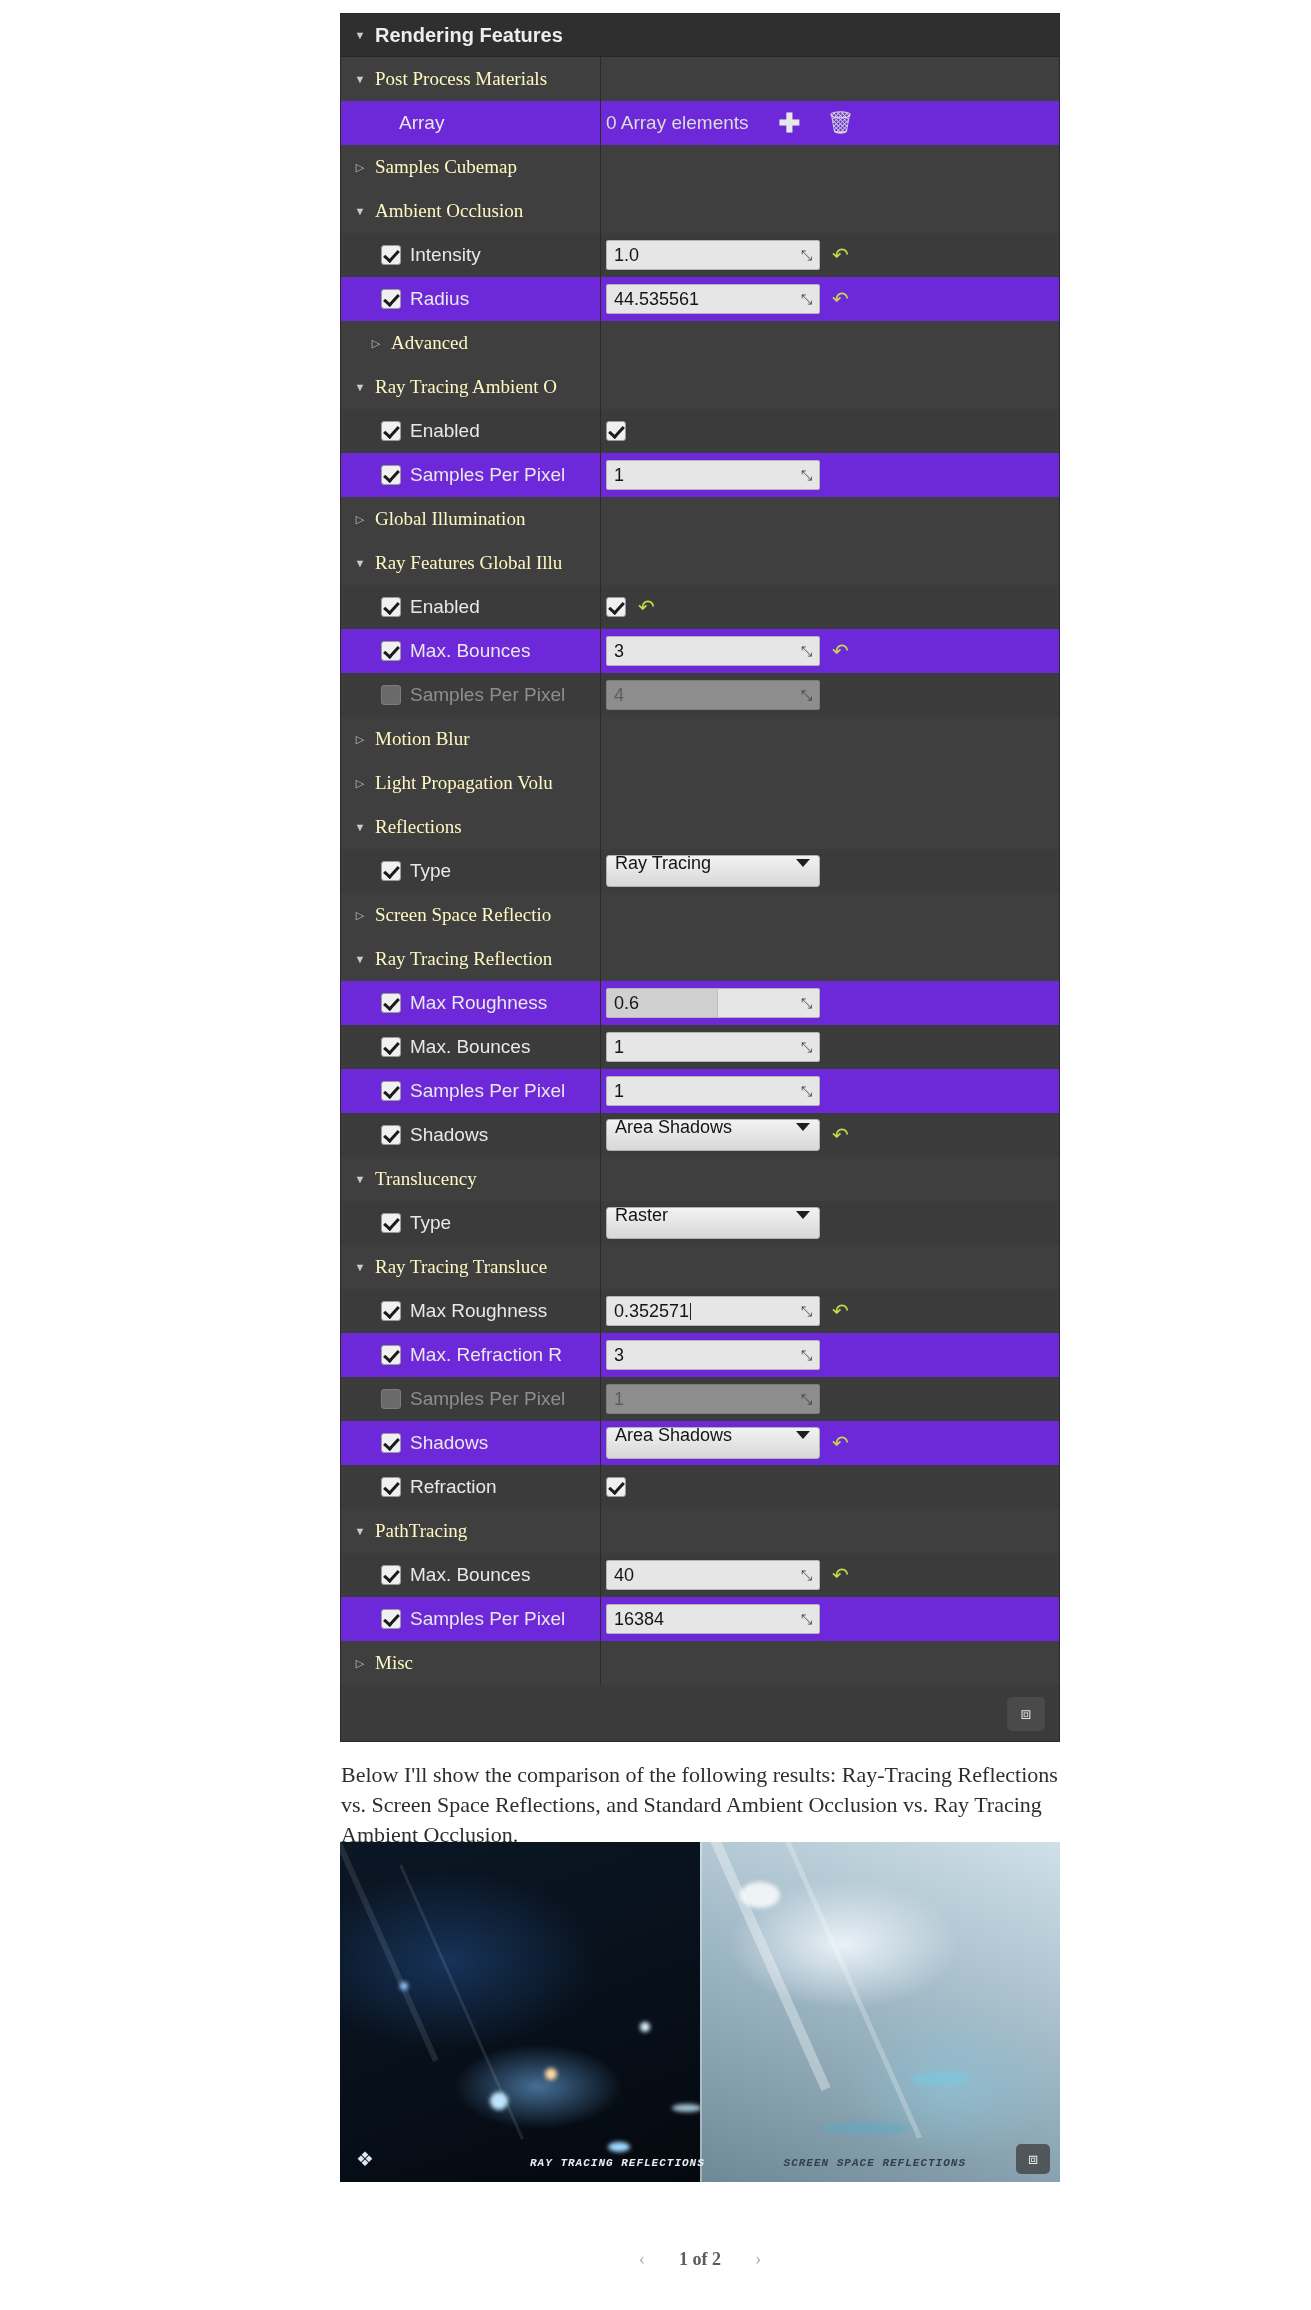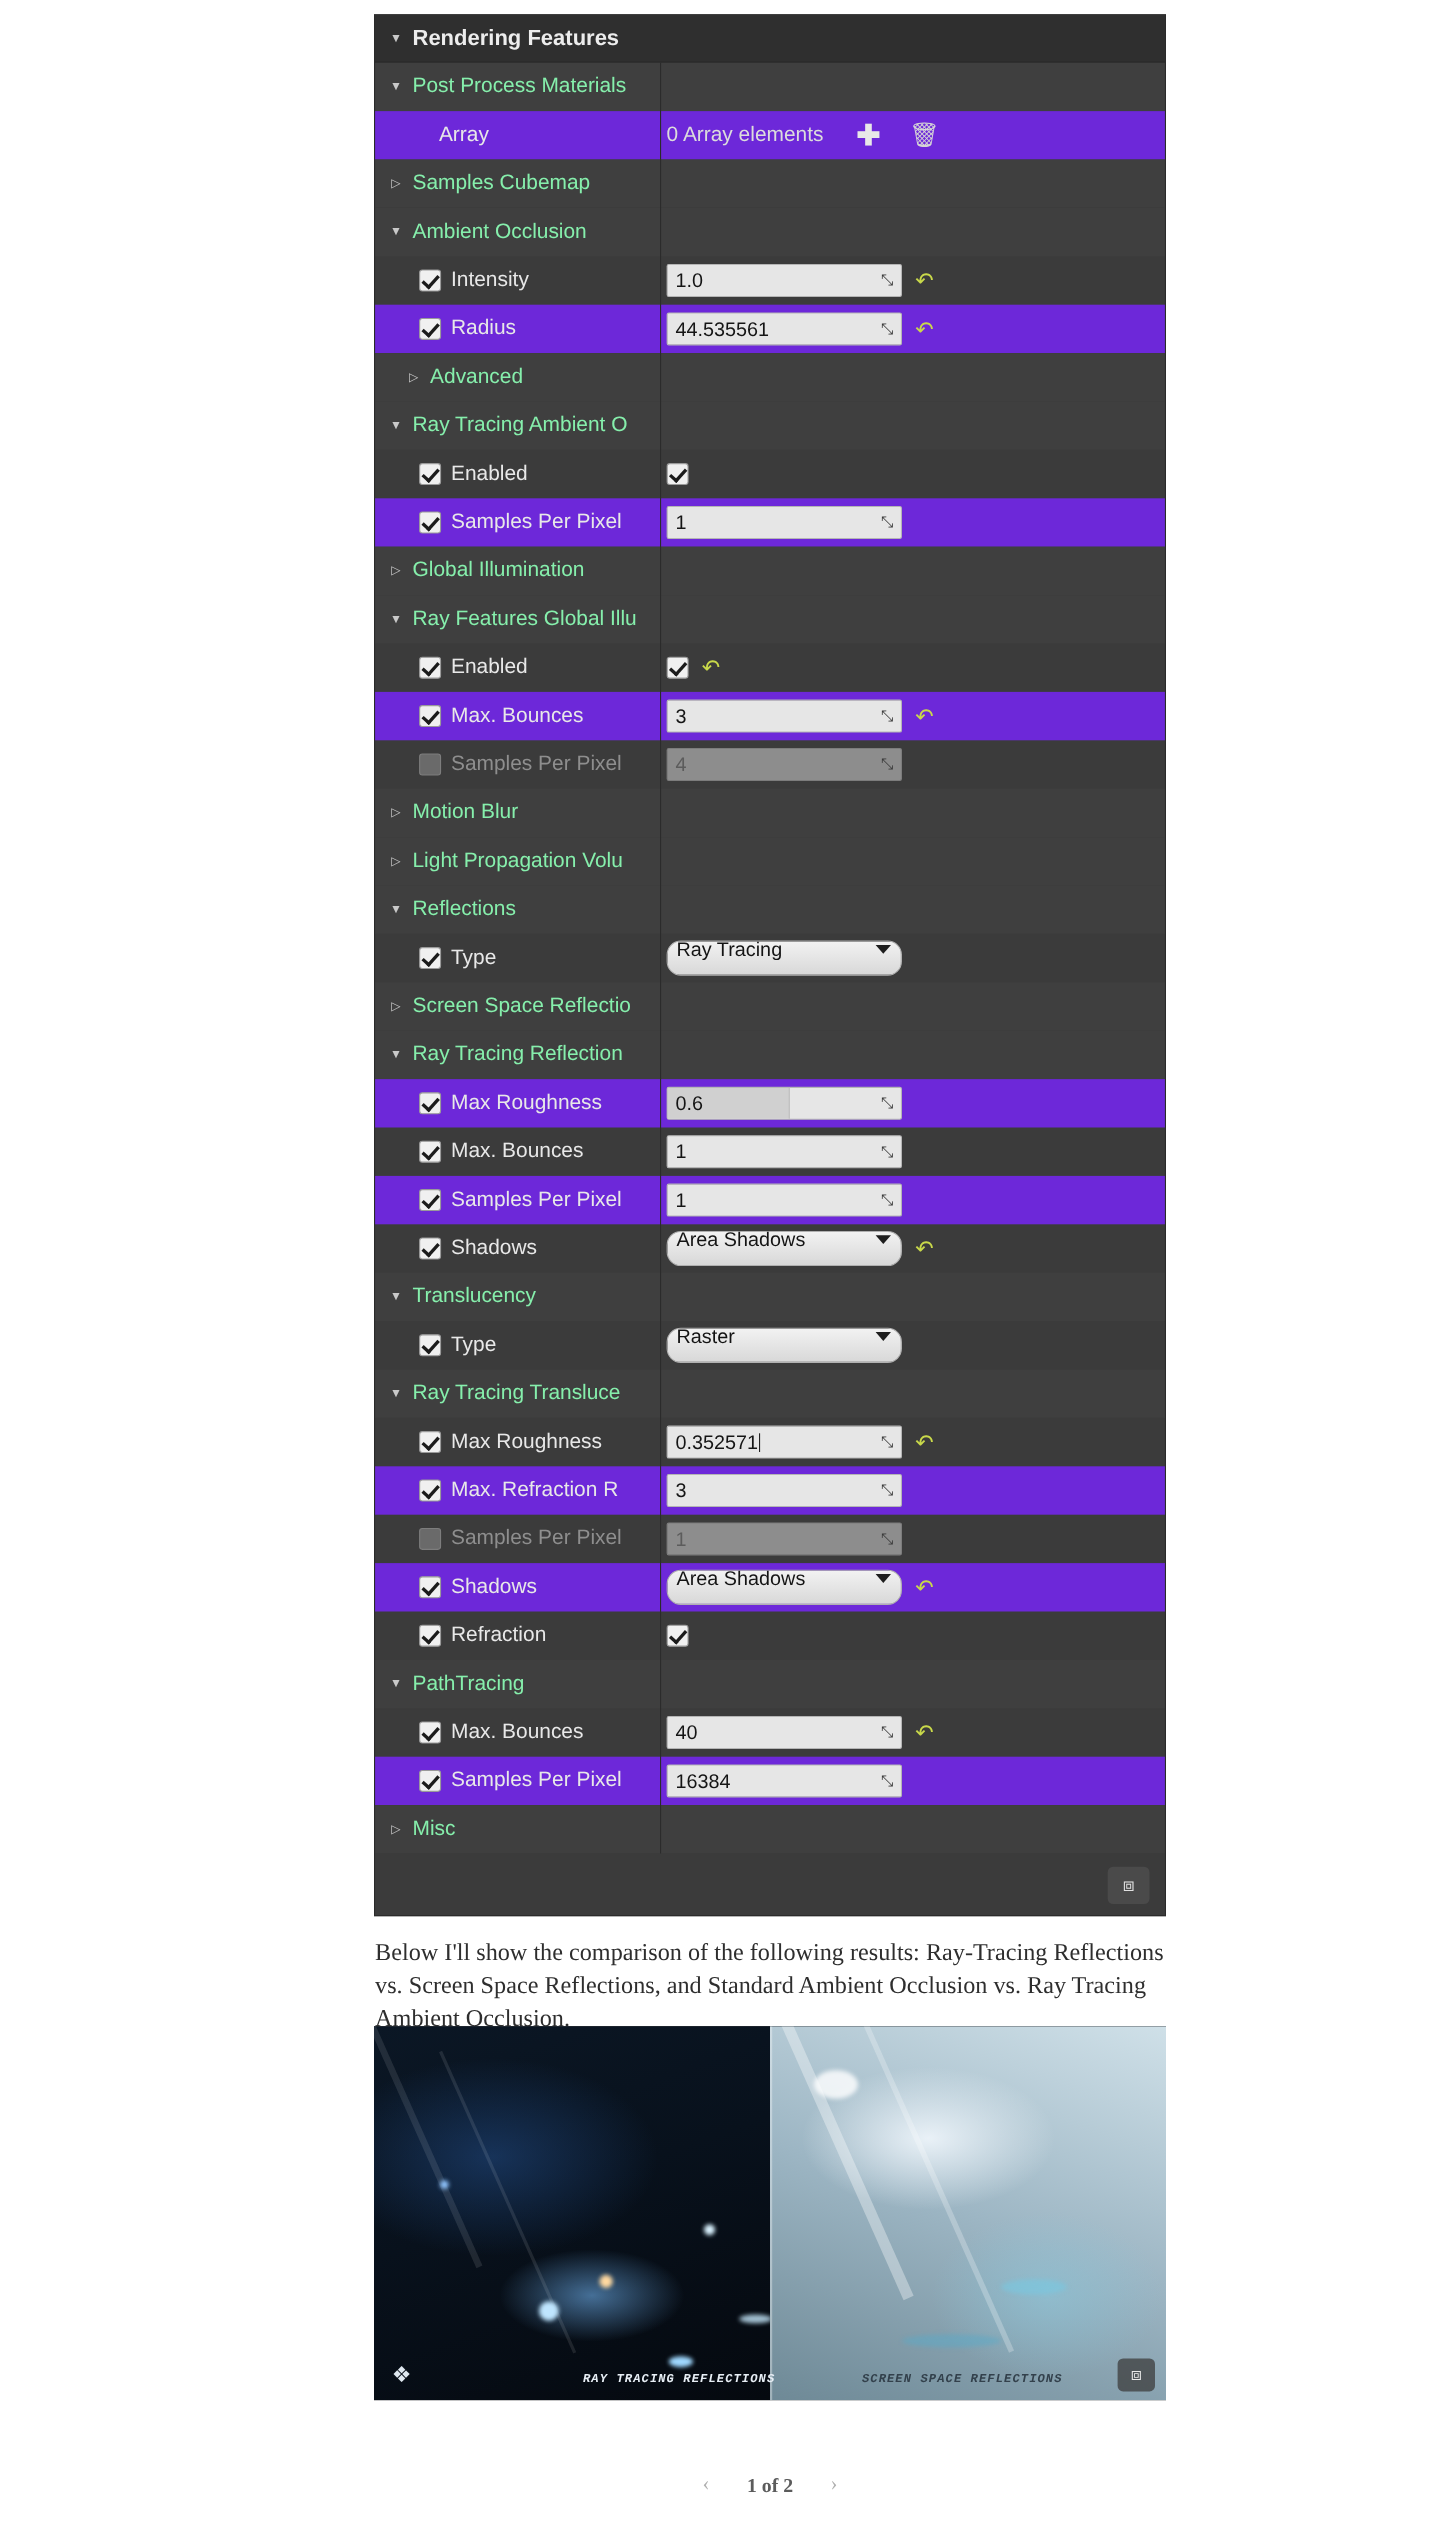--- a/index.html
+++ b/index.html
@@ -107,21 +107,21 @@
     position: absolute;
     left: 5px; top: 1px;
     width: 6px; height: 12px;
     border: solid #1b1b1b;
     border-width: 0 3px 3px 0;
     transform: rotate(42deg);
   }
   .cb.disabled { background: #6a6a6a; border-color: #7d7d7d; }
 
   .lbl { color: #e8e8e8; font-size: 19px; }
-  .lbl.cat { color: #86efac; }
+  .lbl.cat { color: #fef9c3; font-family: Liberation Serif, serif; }
   .lbl.dim { color: #8e8e8e; }
 
   
   .numbox {
     width: 214px;
     height: 30px;
     background: #e6e6e6;
     border: 1px solid #b5b5b5;
     border-radius: 2px;
     color: #151515;
@@ -157,21 +157,21 @@
     background: #222;
     vertical-align: -3px;
     margin-left: 1px;
   }
 
   .combo {
     width: 214px;
     height: 32px;
     background: linear-gradient(#f2f2f2, #d8d8d8);
     border: 1px solid #b0b0b0;
-    border-radius: 13px;
+    border-radius: 3px;
     color: #141414;
     font-size: 18px;
     display: flex;
     align-items: center;
     justify-content: space-between;
     padding: 0 9px 16px 8px;
     box-sizing: border-box;
     gap: 32px;
   }
   .combo .caret {

